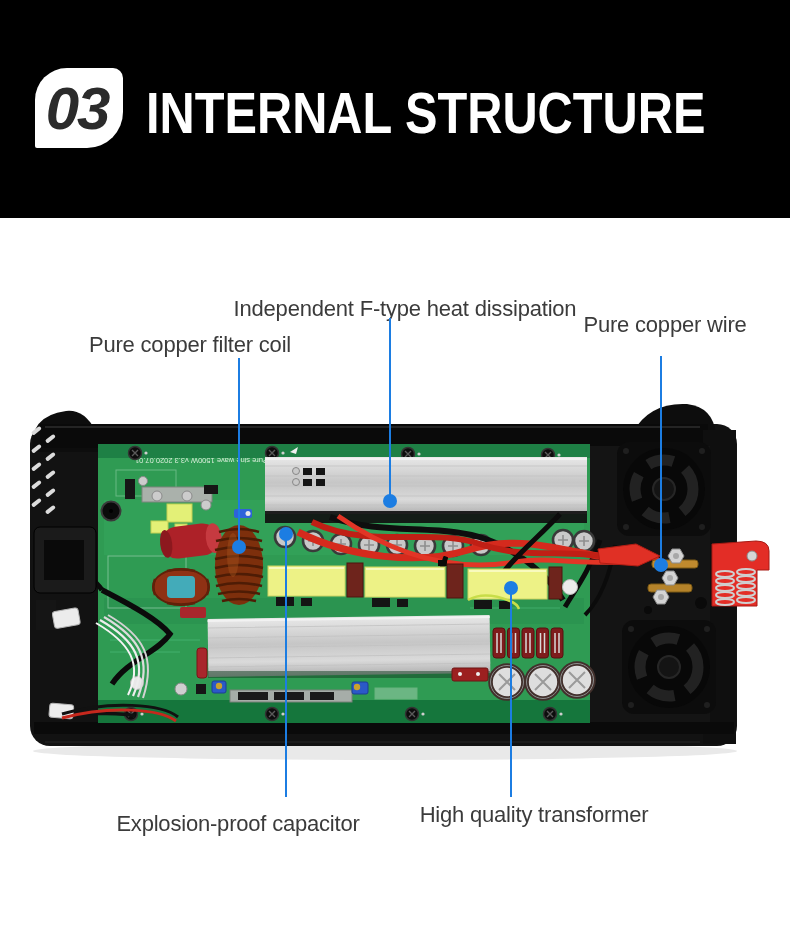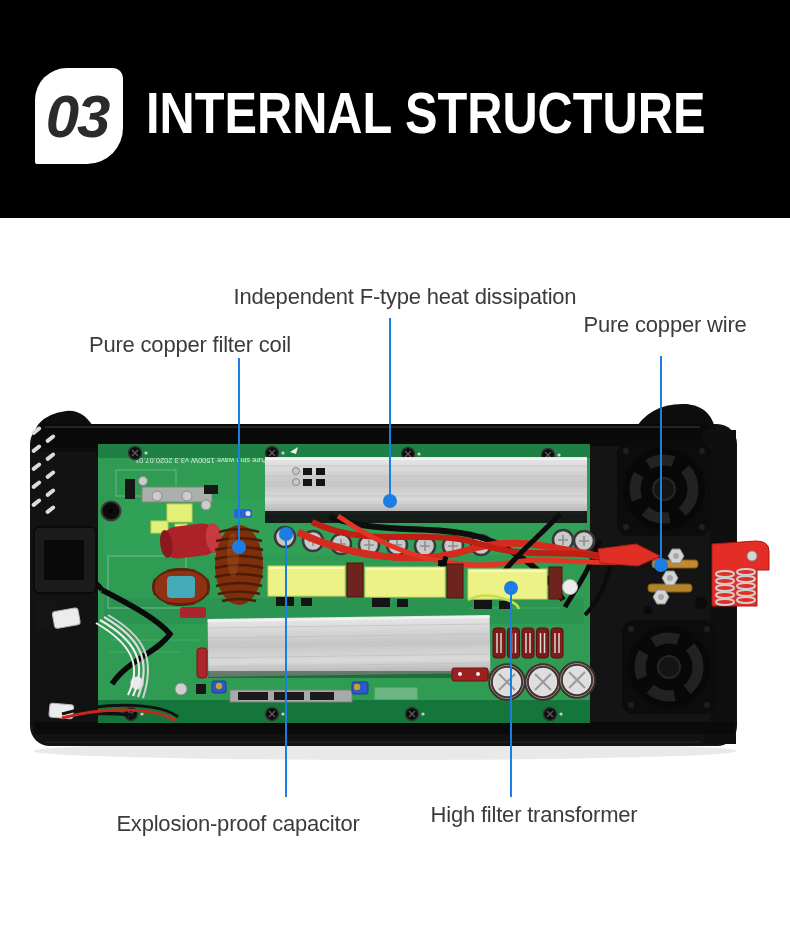--- a/index.html
+++ b/index.html
@@ -1,20 +1,20 @@
 <!DOCTYPE html>
 <html><head>
 <meta charset="utf-8">
 <style>
   html,body{margin:0;padding:0;background:#fff;}
   .page{position:relative;width:790px;height:938px;background:#ffffff;overflow:hidden;
         font-family:"Liberation Sans", sans-serif;}
   
   .header{position:absolute;left:0;top:0;width:790px;height:218px;background:#000;}
-  .badge{position:absolute;left:35px;top:68px;width:88px;height:96px;background:#fff;
+  .badge{position:absolute;left:35px;top:68px;width:88px;height:80px;background:#fff;
          border-radius:32px 10px 36px 2px;display:flex;align-items:center;justify-content:center;}
   .badge-num{font-size:60px;font-style:italic;font-weight:700;color:#2b2b2b;letter-spacing:-2px;
              transform:translateX(-2px);}
   .title{position:absolute;left:146px;top:84px;color:#fff;font-size:58px;font-weight:700;
          white-space:nowrap;line-height:1;transform:scaleX(0.84);transform-origin:left center;
          letter-spacing:0px;}
   
   .callout{position:absolute;color:#3b3b3b;font-size:22px;letter-spacing:-0.2px;
            white-space:nowrap;transform:translateX(-50%);}
   
@@ -310,25 +310,25 @@
 
     <g>
       <path d="M712,544 L756,541 Q769,541 769,551 L769,570 L757,570 L757,606 L712,606 Z" fill="#e32d26" stroke="#a81a14"></path>
       <use href="#springg" transform="translate(725,574)"></use>
       <use href="#springg" transform="translate(746,572)"></use>
       <circle cx="752" cy="556" r="5" fill="#d6d6d6" stroke="#8a8a8a"></circle>
     </g>
   </svg>
   </div>
 
-  <div class="callout" style="left:405px;top:284px;">Independent F-type heat dissipation</div>
+  <div class="callout" style="left:405px;top:296px;">Independent F-type heat dissipation</div>
   <div class="callout" style="left:190px;top:332px;text-align:right;">Pure copper filter coil</div>
   <div class="callout" style="left:665px;top:312px;">Pure copper wire</div>
   <div class="callout" style="left:238px;top:811px;">Explosion-proof capacitor</div>
-  <div class="callout" style="left:534px;top:802px;">High filter transformer</div>
+  <div class="callout" style="left:534px;top:802px;">High quality transformer</div>
 
   <div class="leader" style="left:389px;top:318px;height:184px;"></div>
   <div class="leader" style="left:238px;top:358px;height:190px;"></div>
   <div class="leader" style="left:660px;top:356px;height:210px;"></div>
   <div class="leader" style="left:285px;top:534px;height:263px;"></div>
   <div class="leader" style="left:510px;top:588px;height:209px;"></div>
 
   <div class="dot" style="left:383px;top:494px;"></div>
   <div class="dot" style="left:232px;top:540px;"></div>
   <div class="dot" style="left:654px;top:558px;"></div>

